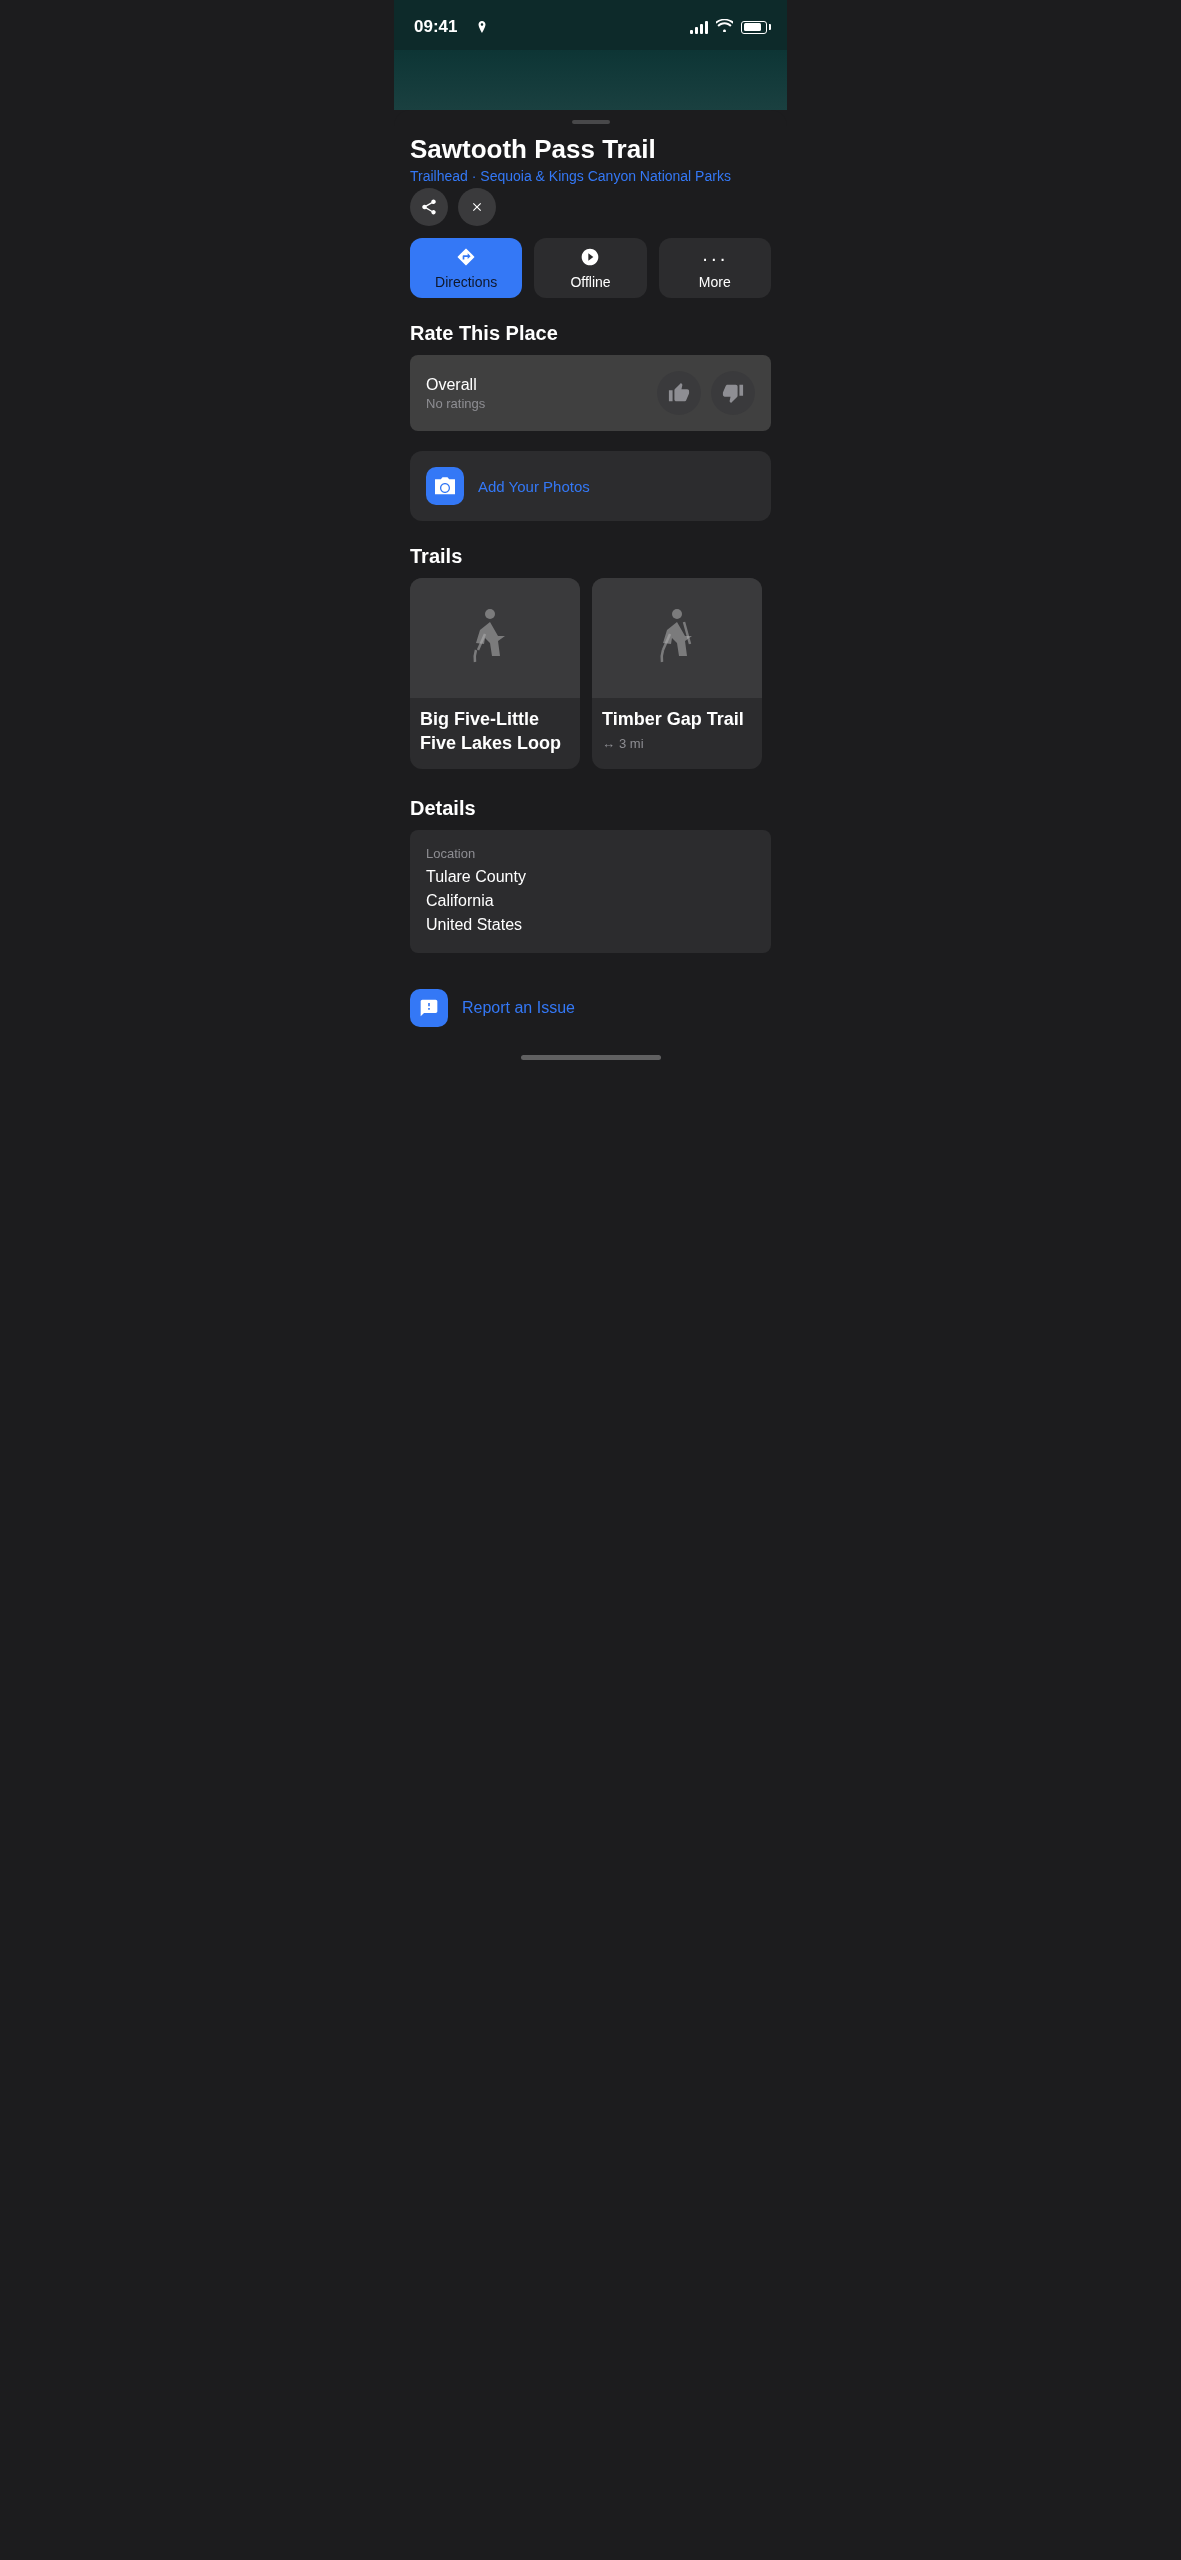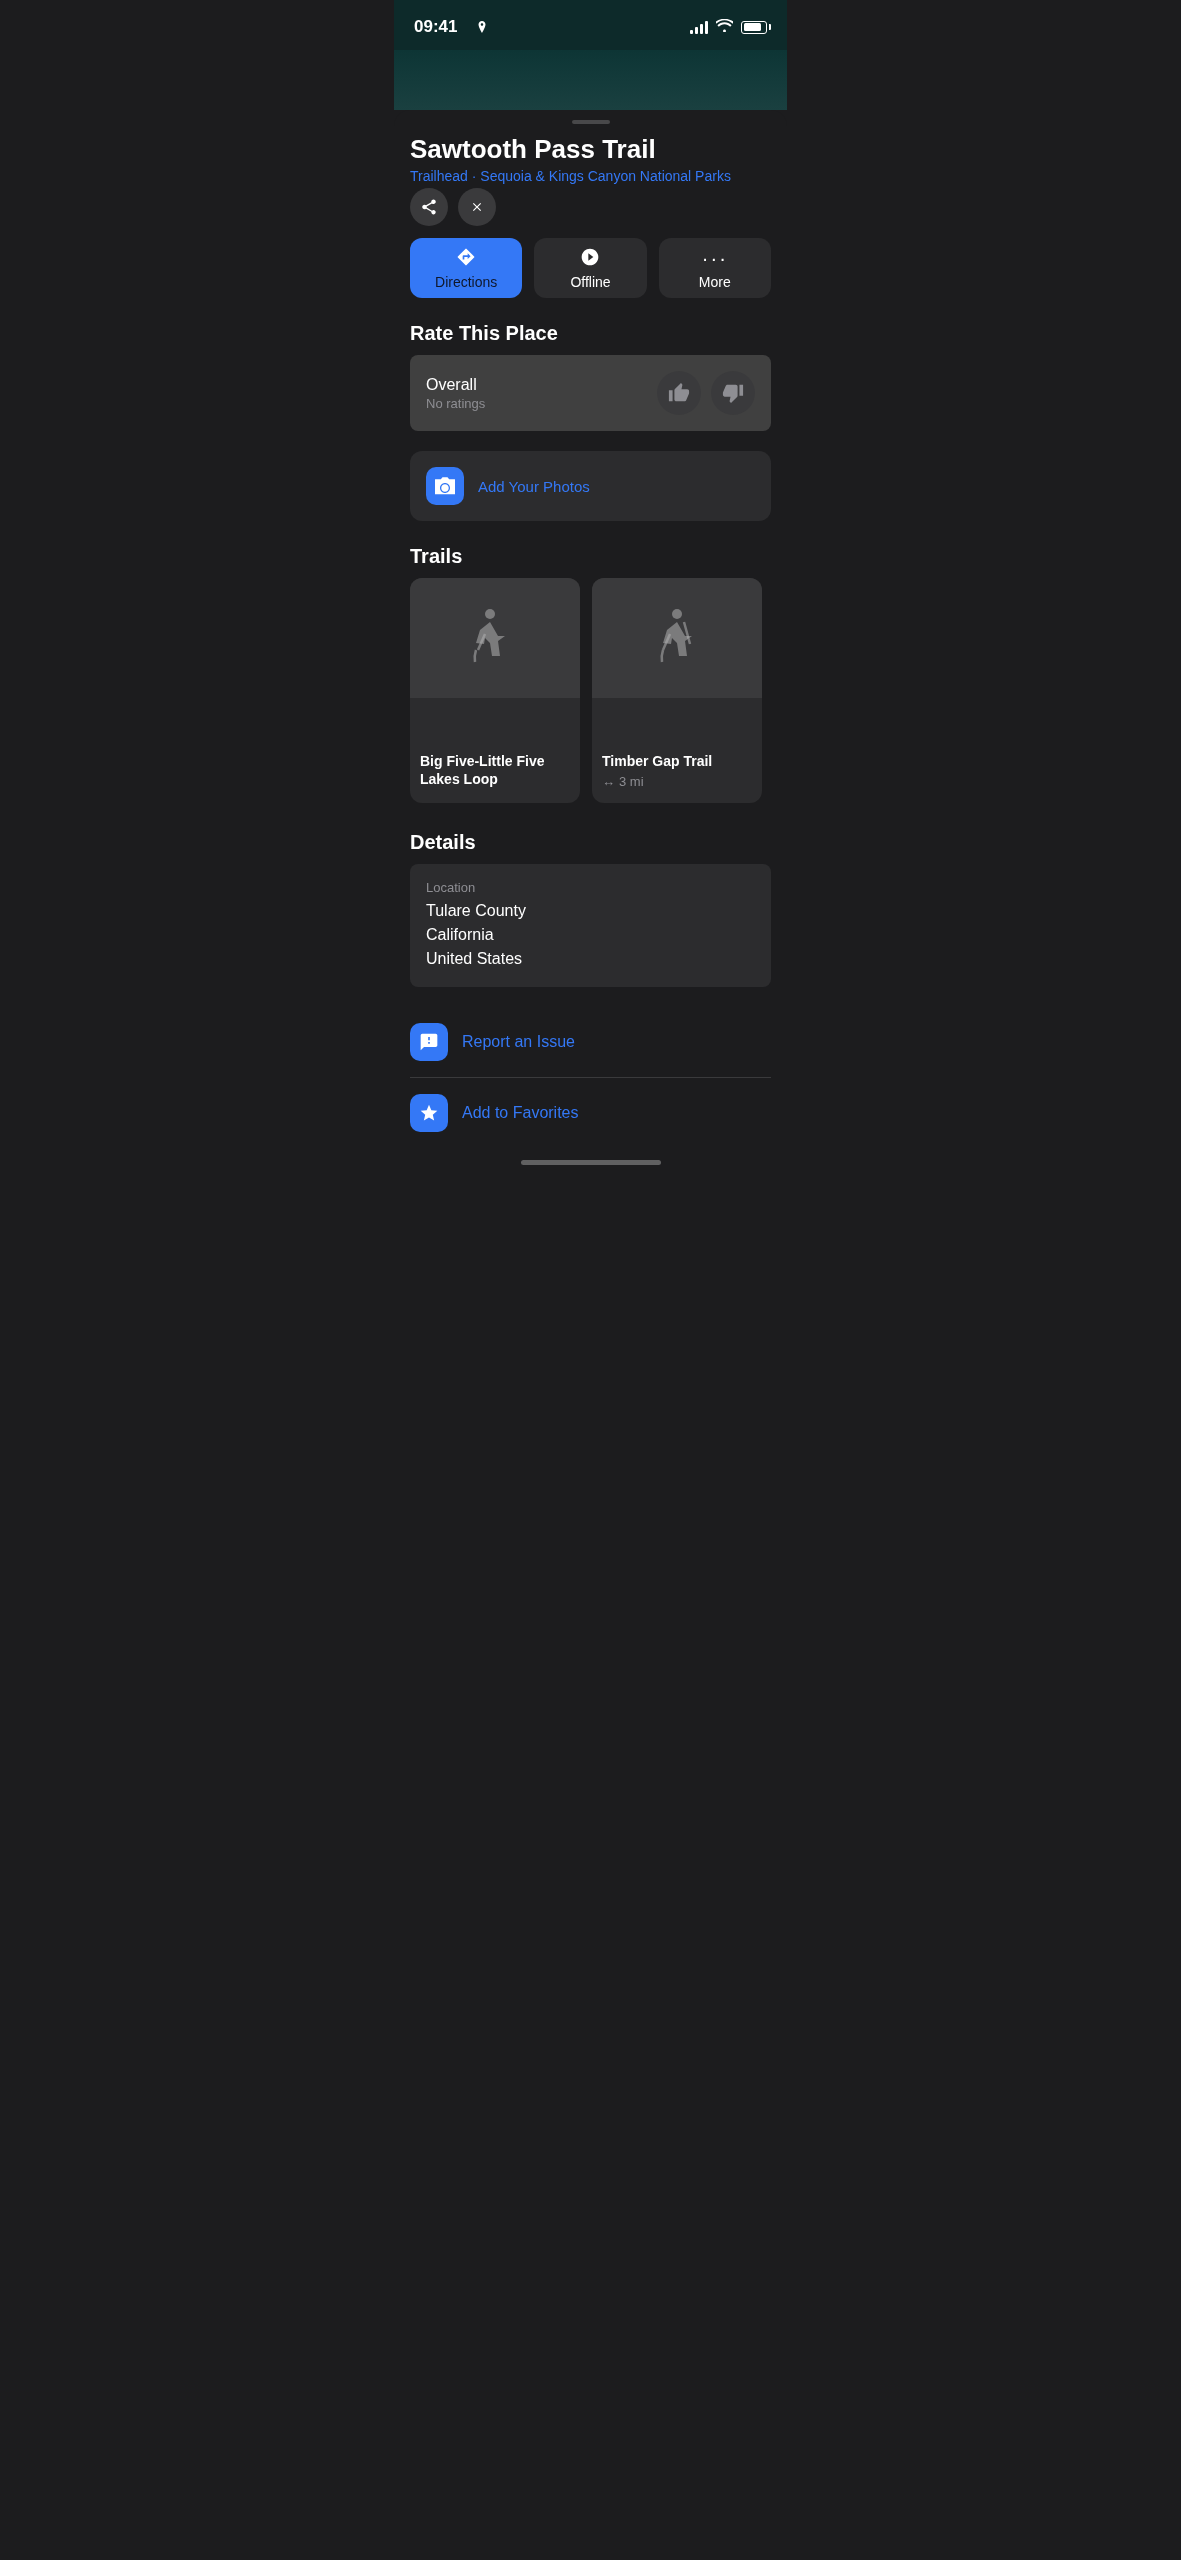--- a/index.html
+++ b/index.html
@@ -288,25 +288,24 @@
       align-items: center;
       justify-content: center;
     }
     .trail-thumb svg {
       opacity: 0.6;
     }
     .trail-info {
       padding: 10px 10px 14px;
     }
     .trail-name {
-      font-size: 14px;
+      font-size: 18px;
       font-weight: 600;
       color: #fff;
       line-height: 1.3;
-      margin-top: 44px;
     }
     .trail-distance {
       font-size: 13px;
       color: #8e8e93;
       margin-top: 4px;
       display: flex;
       align-items: center;
       gap: 4px;
     }
 
@@ -553,27 +552,19 @@
 
   <div class="bottom-actions">
     <div class="bottom-action-item">
       <div class="bottom-action-icon report">
         <svg width="20" height="20" viewBox="0 0 24 24" fill="white">
           <path d="M20 2H4c-1.1 0-1.99.9-1.99 2L2 22l4-4h14c1.1 0 2-.9 2-2V4c0-1.1-.9-2-2-2zm-7 12h-2v-2h2v2zm0-4h-2V6h2v4z"></path>
         </svg>
       </div>
       <span class="bottom-action-label">Report an Issue</span>
     </div>
-    <div class="bottom-action-item">
-      <div class="bottom-action-icon favorites">
-        <svg width="20" height="20" viewBox="0 0 24 24" fill="white">
-          <path d="M12 17.27L18.18 21l-1.64-7.03L22 9.24l-7.19-.61L12 2 9.19 8.63 2 9.24l5.46 4.73L5.82 21z"></path>
-        </svg>
-      </div>
-      <span class="bottom-action-label">Add to Favorites</span>
-    </div>
   </div>
 
   <div class="home-indicator">
     <div class="home-indicator-bar"></div>
   </div>
 
 </div>
 
 </body></html>

